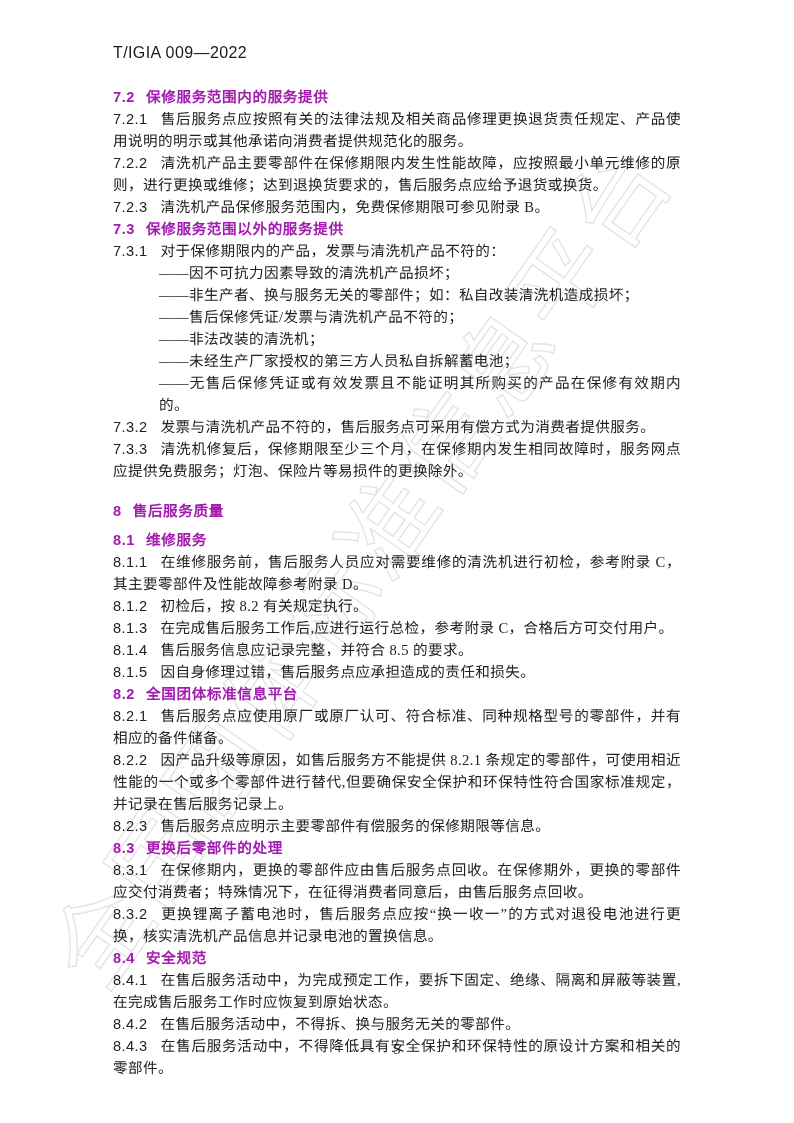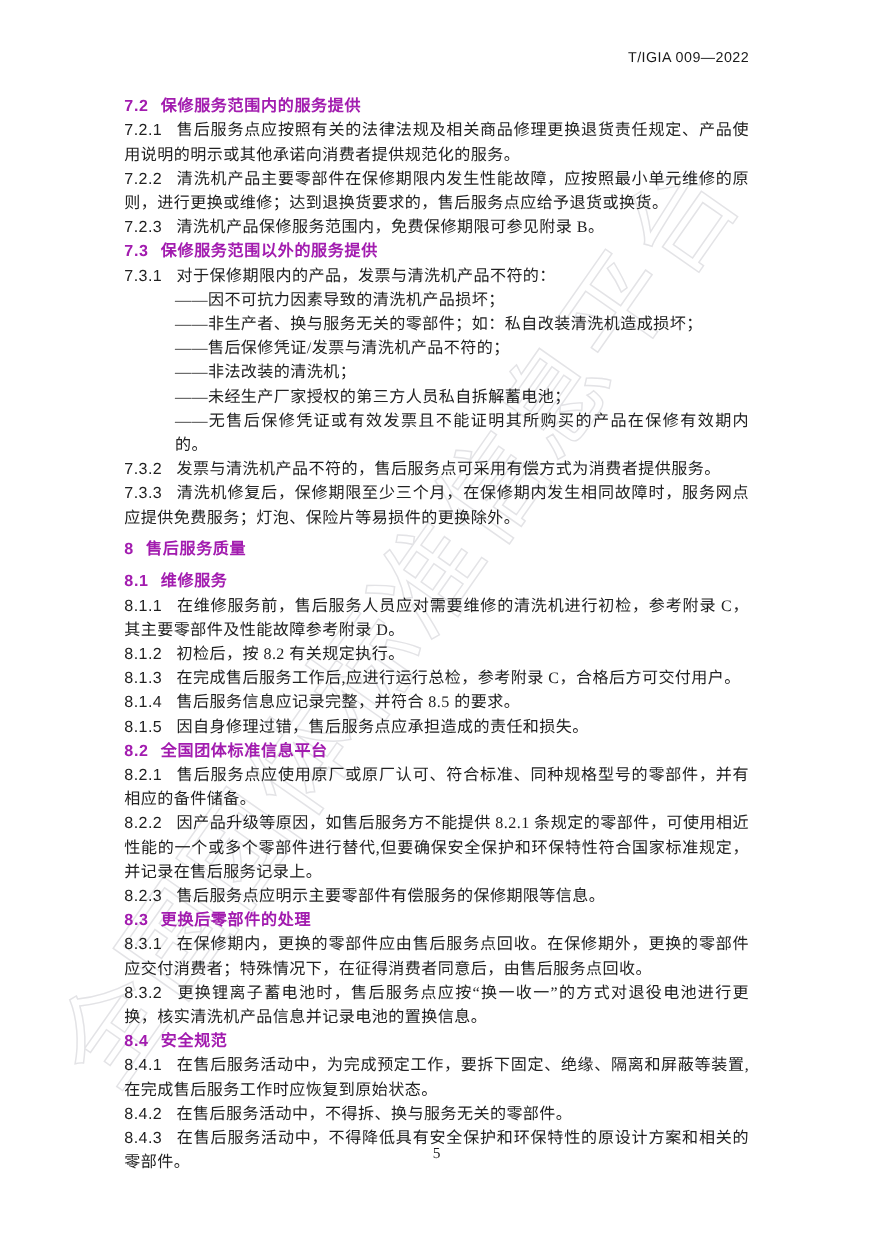--- a/index.html
+++ b/index.html
@@ -15,23 +15,23 @@
   .watermark {
     position: absolute;
     left: 0; top: 0;
     width: 794px; height: 1123px;
     pointer-events: none;
   }
   .page-header {
     position: absolute;
     left: 113px; top: 44px;
     width: 568px;
-    text-align: right;
+    text-align: left;
     font-family: "Liberation Sans", "DejaVu Sans", sans-serif;
-    font-size: 13px;
+    font-size: 16px;
     letter-spacing: 0.4px;
     color: #1a1a1a;
   }
   .document-body {
     position: absolute;
     left: 113px; top: 86px;
     width: 568px;
   }
   .block {
     margin: 0;
@@ -39,21 +39,21 @@
     font-size: 14.6px;
     line-height: 22px;
     letter-spacing: 0.4px;
   }
   .block.h1, .block.h2 {
     font-family: "Liberation Sans", "DejaVu Sans", sans-serif;
     font-weight: 700;
     color: #a21caf;
     letter-spacing: 0.6px;
   }
-  .block.h1 { margin: 7px 0 7px 0; }
+  .block.h1 { margin: 18px 0 7px 0; }
   .block.dash { padding-left: 46px; }
   .num {
     display: inline-block;
     margin-right: 13px;
     font-family: "Liberation Sans", "DejaVu Sans", sans-serif;
   }
   .block.h1 .num, .block.h2 .num { margin-right: 11px; }
   .page-footer {
     position: absolute;
     left: 0; top: 1042px;

